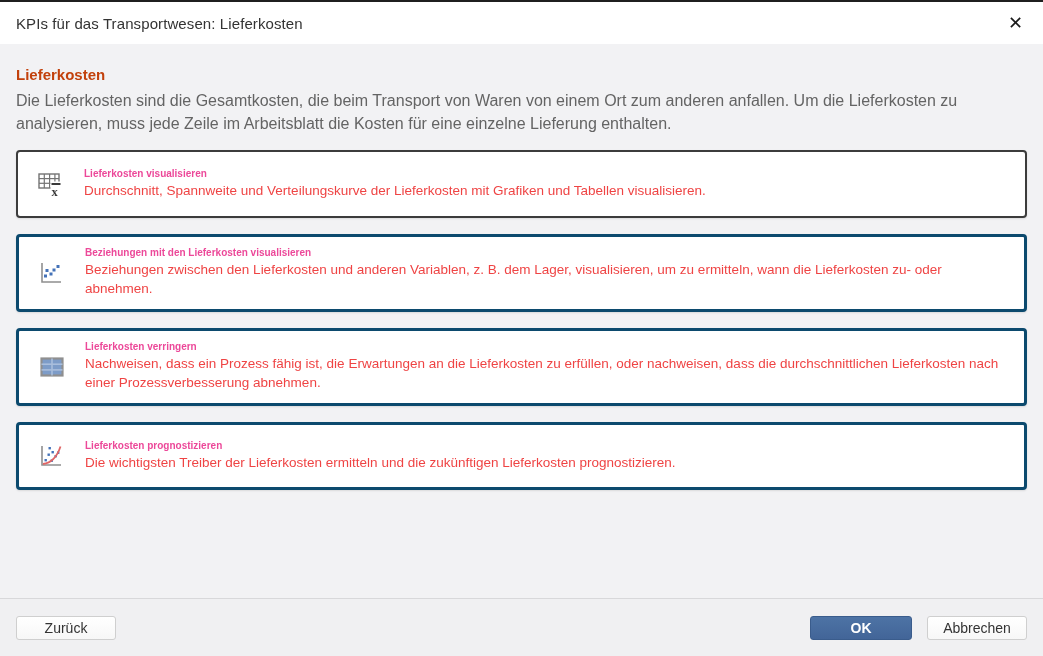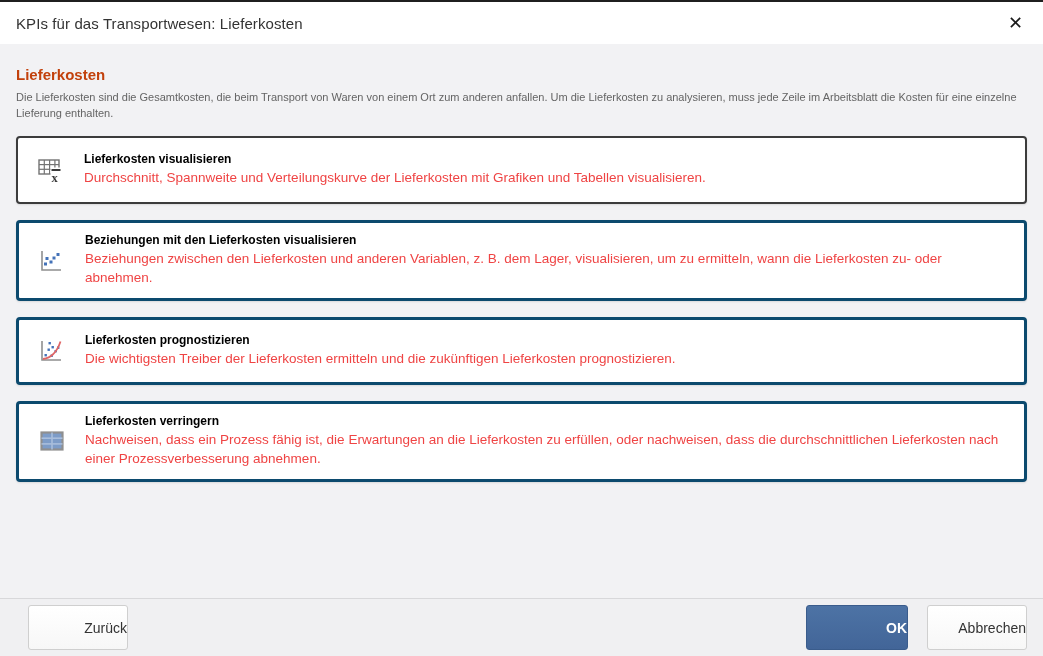--- a/index.html
+++ b/index.html
@@ -43,21 +43,21 @@
     padding: 14px 16px 0 16px;
     overflow: hidden;
   }
   .section-heading {
     font-size: 15px;
     font-weight: bold;
     color: #c2410c;
     margin-top: 8px;
   }
   .section-desc {
-    font-size: 11px;
+    font-size: 16px;
     color: #646464;
     line-height: 1.42;
     margin-top: 7px;
     margin-bottom: 15px;
   }
   
   .card {
     display: flex;
     align-items: center;
     background: #ffffff;
@@ -73,63 +73,62 @@
     border: 2px solid #3c3c3c;
   }
   .card-icon {
     flex: 0 0 66px;
     display: flex;
     align-items: center;
     justify-content: center;
   }
   .card-text { flex: 1 1 auto; }
   .card-title {
-    font-size: 12px;
+    font-size: 10px;
     font-weight: bold;
-    color: #000000;
+    color: #ec4899;
   }
   .card-desc {
     font-size: 13.5px;
     color: #ef4444;
     line-height: 1.4;
     margin-top: 3px;
   }
   
   .footer {
     flex: 0 0 58px;
     background: #f0f0f2;
     border-top: 1px solid #d8d8da;
     display: flex;
     align-items: center;
     justify-content: space-between;
     padding: 0 16px;
   }
   .btn {
     min-width: 100px;
-    height: 45px;
+    height: 24px;
     border-radius: 3px;
     font-family: "Liberation Sans", sans-serif;
     font-size: 14px;
-    text-align: right;
+    text-align: center;
     cursor: pointer;
-    margin-left: 12px;
   }
   .btn-secondary {
     background: linear-gradient(#ffffff, #f7f7f7);
     border: 1px solid #cfcfcf;
     color: #333333;
   }
   .btn-primary {
     min-width: 102px;
     background: linear-gradient(#4d73a5, #426598);
     border: 1px solid #3a5c8c;
     color: #ffffff;
     font-weight: bold;
   }
-  .footer-right { display: flex; gap: 7px; }
+  .footer-right { display: flex; gap: 15px; }
 </style>
 </head>
 <body>
 
 <div class="titlebar">
   <div class="titlebar-title">KPIs für das Transportwesen: Lieferkosten</div>
   <div class="close-btn">✕</div>
 </div>
 
 <div class="content">
@@ -169,51 +168,51 @@
     </div>
     <div class="card-text">
       <div class="card-title">Beziehungen mit den Lieferkosten visualisieren</div>
       <div class="card-desc">Beziehungen zwischen den Lieferkosten und anderen Variablen, z. B. dem Lager, visualisieren, um zu ermitteln, wann die Lieferkosten zu- oder abnehmen.</div>
     </div>
   </div>
 
   <div class="card">
     <div class="card-icon">
       <svg width="28" height="28" viewBox="0 0 28 28">
+        <rect x="3.5" y="5.5" width="21" height="17" fill="#7D9CC8" stroke="#8f8f8f" stroke-width="2.2"></rect>
+        <line x1="14" y1="5.5" x2="14" y2="22.5" stroke="#A9BEDC" stroke-width="1.6"></line>
+        <line x1="3.5" y1="11.2" x2="24.5" y2="11.2" stroke="#A9BEDC" stroke-width="1.6"></line>
+        <line x1="3.5" y1="16.9" x2="24.5" y2="16.9" stroke="#A9BEDC" stroke-width="1.6"></line>
+      </svg>
+    </div>
+    <div class="card-text">
+      <div class="card-title">Lieferkosten verringern</div>
+      <div class="card-desc">Nachweisen, dass ein Prozess fähig ist, die Erwartungen an die Lieferkosten zu erfüllen, oder nachweisen, dass die durchschnittlichen Lieferkosten nach einer Prozessverbesserung abnehmen.</div>
+    </div>
+  </div>
+
+  <div class="card">
+    <div class="card-icon">
+      <svg width="28" height="28" viewBox="0 0 28 28">
         <path d="M4,4 V23 H23" fill="none" stroke="#8f8f8f" stroke-width="1.6"></path>
         <rect x="6.5" y="17" width="2.4" height="2.4" fill="#4472B8"></rect>
         <rect x="9.5" y="11.5" width="2.4" height="2.4" fill="#4472B8"></rect>
         <rect x="12.5" y="17.5" width="2.4" height="2.4" fill="#4472B8"></rect>
         <rect x="13.5" y="9" width="2.4" height="2.4" fill="#4472B8"></rect>
         <rect x="16.5" y="13" width="2.4" height="2.4" fill="#4472B8"></rect>
         <rect x="19" y="9.5" width="2.4" height="2.4" fill="#4472B8"></rect>
         <rect x="10.5" y="5" width="2.4" height="2.4" fill="#4472B8"></rect>
         <path d="M5,22 C13,21 19,15 22.5,4.5" fill="none" stroke="#E06666" stroke-width="1.8"></path>
       </svg>
     </div>
     <div class="card-text">
       <div class="card-title">Lieferkosten prognostizieren</div>
       <div class="card-desc">Die wichtigsten Treiber der Lieferkosten ermitteln und die zukünftigen Lieferkosten prognostizieren.</div>
     </div>
   </div>
-
-  <div class="card">
-    <div class="card-icon">
-      <svg width="28" height="28" viewBox="0 0 28 28">
-        <rect x="3.5" y="5.5" width="21" height="17" fill="#7D9CC8" stroke="#8f8f8f" stroke-width="2.2"></rect>
-        <line x1="14" y1="5.5" x2="14" y2="22.5" stroke="#A9BEDC" stroke-width="1.6"></line>
-        <line x1="3.5" y1="11.2" x2="24.5" y2="11.2" stroke="#A9BEDC" stroke-width="1.6"></line>
-        <line x1="3.5" y1="16.9" x2="24.5" y2="16.9" stroke="#A9BEDC" stroke-width="1.6"></line>
-      </svg>
-    </div>
-    <div class="card-text">
-      <div class="card-title">Lieferkosten verringern</div>
-      <div class="card-desc">Nachweisen, dass ein Prozess fähig ist, die Erwartungen an die Lieferkosten zu erfüllen, oder nachweisen, dass die durchschnittlichen Lieferkosten nach einer Prozessverbesserung abnehmen.</div>
-    </div>
-  </div>
 </div>
 
 <div class="footer">
   <button class="btn btn-secondary">Zurück</button>
   <div class="footer-right">
     <button class="btn btn-primary">OK</button>
     <button class="btn btn-secondary">Abbrechen</button>
   </div>
 </div>
 

